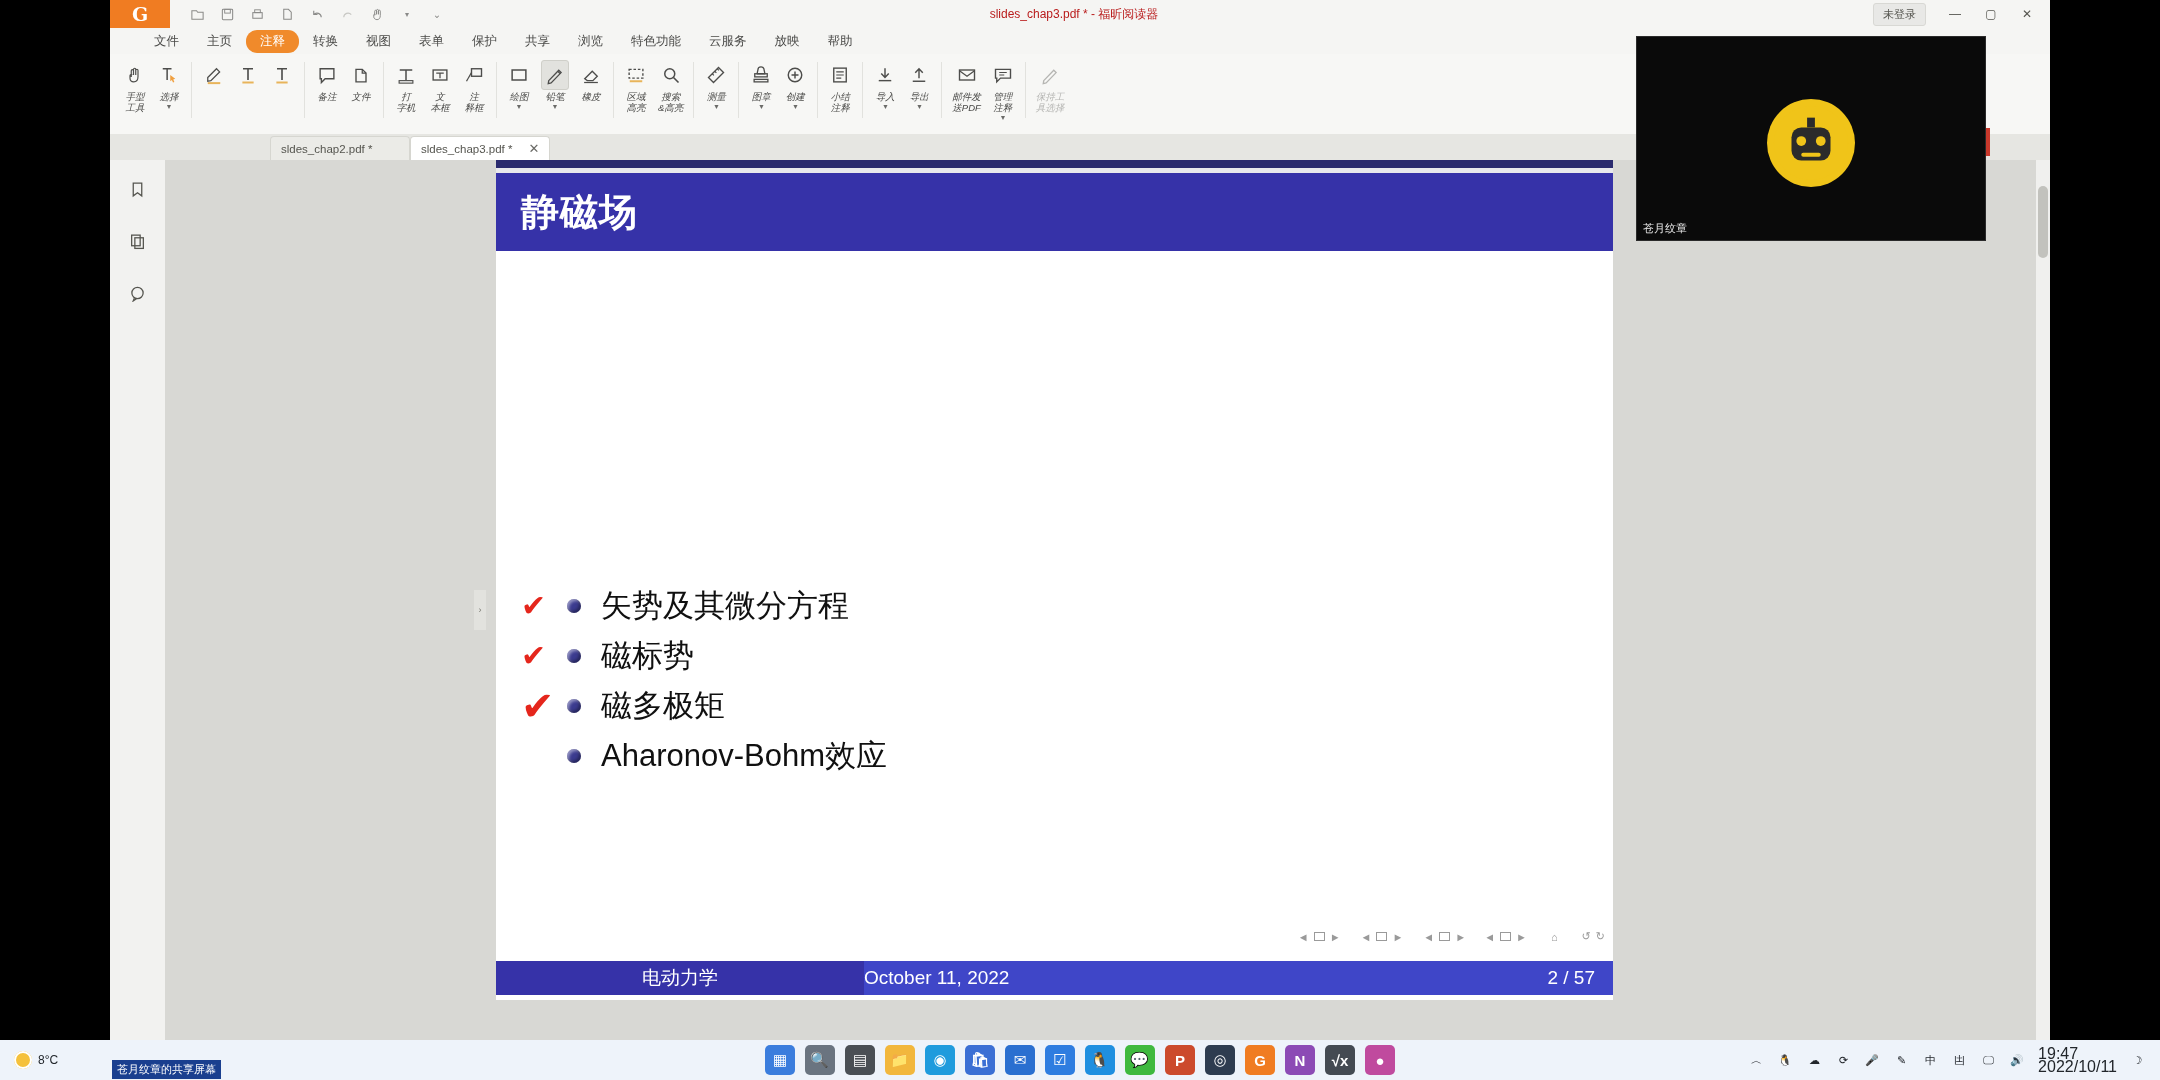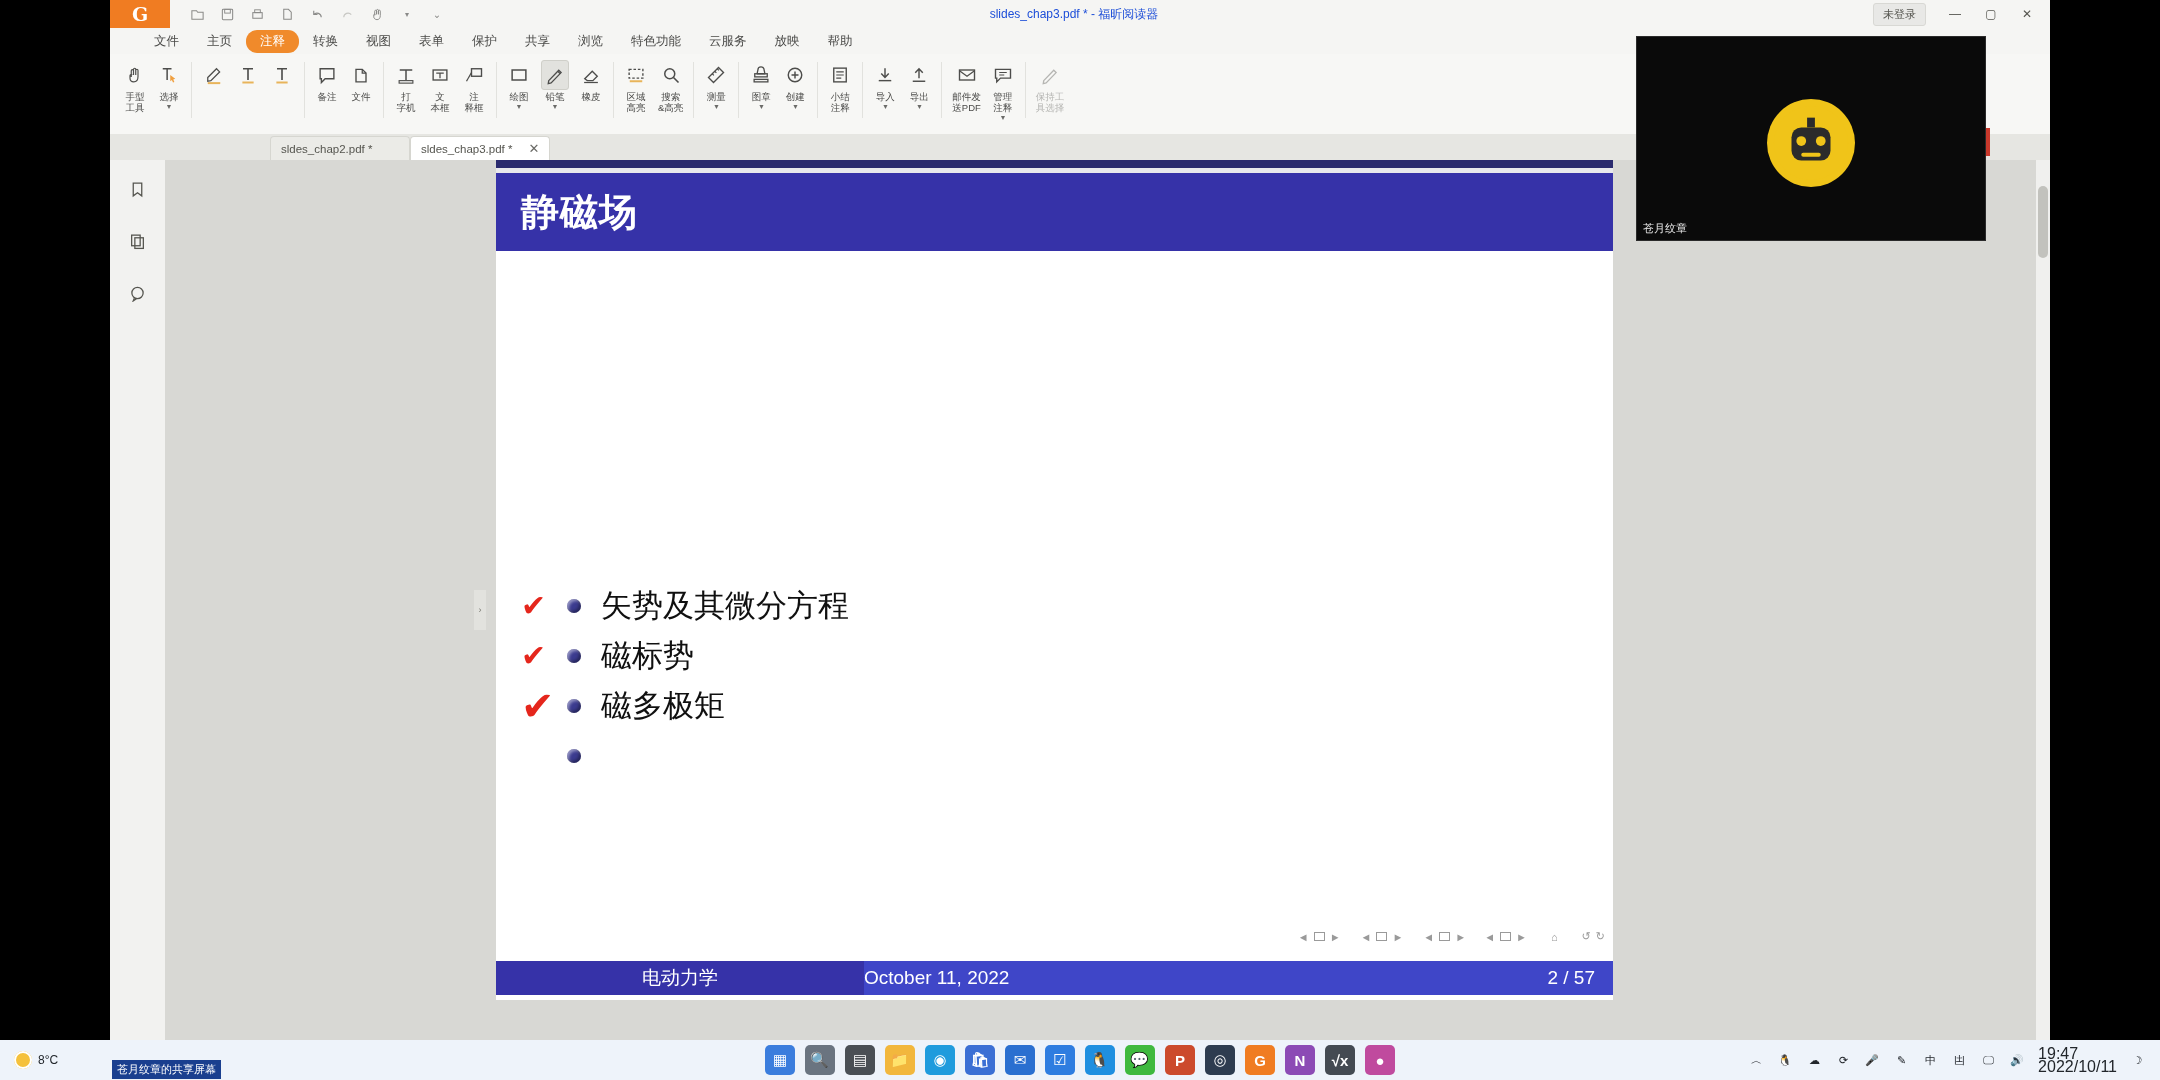--- a/index.html
+++ b/index.html
@@ -16,33 +16,33 @@
   
   #app { position:absolute; left:110px; top:0; width:1940px; height:1040px; background:#f2f2f0; }
 
   
   .titlebar { position:relative; height:28px; background:#f5f5f3; display:flex; align-items:center; }
   .logo { width:60px; height:28px; background:#f07c22; display:flex; align-items:center; justify-content:center;
           color:#fff; font-size:19px; font-weight:bold; font-family:"DejaVu Serif",serif; }
   .tb-icons { display:flex; align-items:center; gap:4px; margin-left:14px; }
   .tb-ic { width:26px; height:22px; display:flex; align-items:center; justify-content:center; color:#8a8a88; font-size:14px; }
   .tb-ic svg { display:block; }
-  .title-text { position:absolute; left:0; right:12px; text-align:center; font-size:12px; color:#1d4ed8; pointer-events:none; }
+  .title-text { position:absolute; left:0; right:12px; text-align:center; font-size:12px; color:#b91c1c; pointer-events:none; }
   .tb-right { margin-left:auto; display:flex; align-items:center; gap:2px; padding-right:6px; }
   .login-badge { background:#e8e8e6; border:1px solid #d8d8d4; border-radius:3px; font-size:11px; color:#55554f;
                  padding:3px 9px; margin-right:10px; }
   .wbtn { width:34px; height:26px; display:flex; align-items:center; justify-content:center; color:#55554f; font-size:12px; }
 
   
   .menubar { height:26px; background:#f5f5f3; display:flex; align-items:center; padding-left:30px; gap:0px; }
   .menu-item { font-size:12.5px; color:#4a4a48; padding:3px 14px; border-radius:11px; white-space:nowrap; }
   .menu-item.active { background:#f08a2b; color:#fff; }
 
   
-  .ribbon { height:80px; background:#f7f7f5; display:flex; align-items:flex-start; padding:4px 0 0 8px; position:relative; }
+  .ribbon { height:80px; background:#f7f7f5; display:flex; align-items:flex-start; padding:4px 0 0 8px; position:relative;font-style:italic; }
   .rbtn { width:auto; min-width:34px; padding:2px 5px; display:flex; flex-direction:column; align-items:center; }
   .rbtn .gl { height:30px; display:flex; align-items:center; justify-content:center; color:#4d4d4b; }
   .rbtn .lb { font-size:9.5px; color:#4a4a48; line-height:11px; text-align:center; white-space:pre-line; margin-top:1px; }
   .rbtn.sel .gl { background:#e2e2de; border:1px solid #cfcfc9; border-radius:3px; padding:0 3px; }
   .rbtn.dim .gl, .rbtn.dim .lb { color:#b5b5b2; }
   .rsep { width:1px; height:56px; background:#e2e2de; margin:4px 5px 0 5px; }
   .caret { font-size:7px; color:#6b6b68; margin-top:1px; }
 
   
   .tabstrip { height:26px; background:#e6e6e2; display:flex; align-items:flex-end; padding-left:160px; }
@@ -514,20 +514,21 @@
                   <div class="btext">磁标势</div>
                 </div>
                 <div class="brow">
                   <div class="check big">✔</div>
                   <div class="dot"></div>
                   <div class="btext">磁多极矩</div>
                 </div>
                 <div class="brow">
                   <div class="check empty"></div>
                   <div class="dot"></div>
+                  <div class="btext">Aharonov-Bohm效应</div>
                 </div>
               </div>
             <div class="slidenav">
               <span>◄</span>
               <span class="sq"></span>
               <span>►</span>
               <span style="width:10px"></span>
               <span>◄</span>
               <span class="sq"></span>
               <span>►</span>

